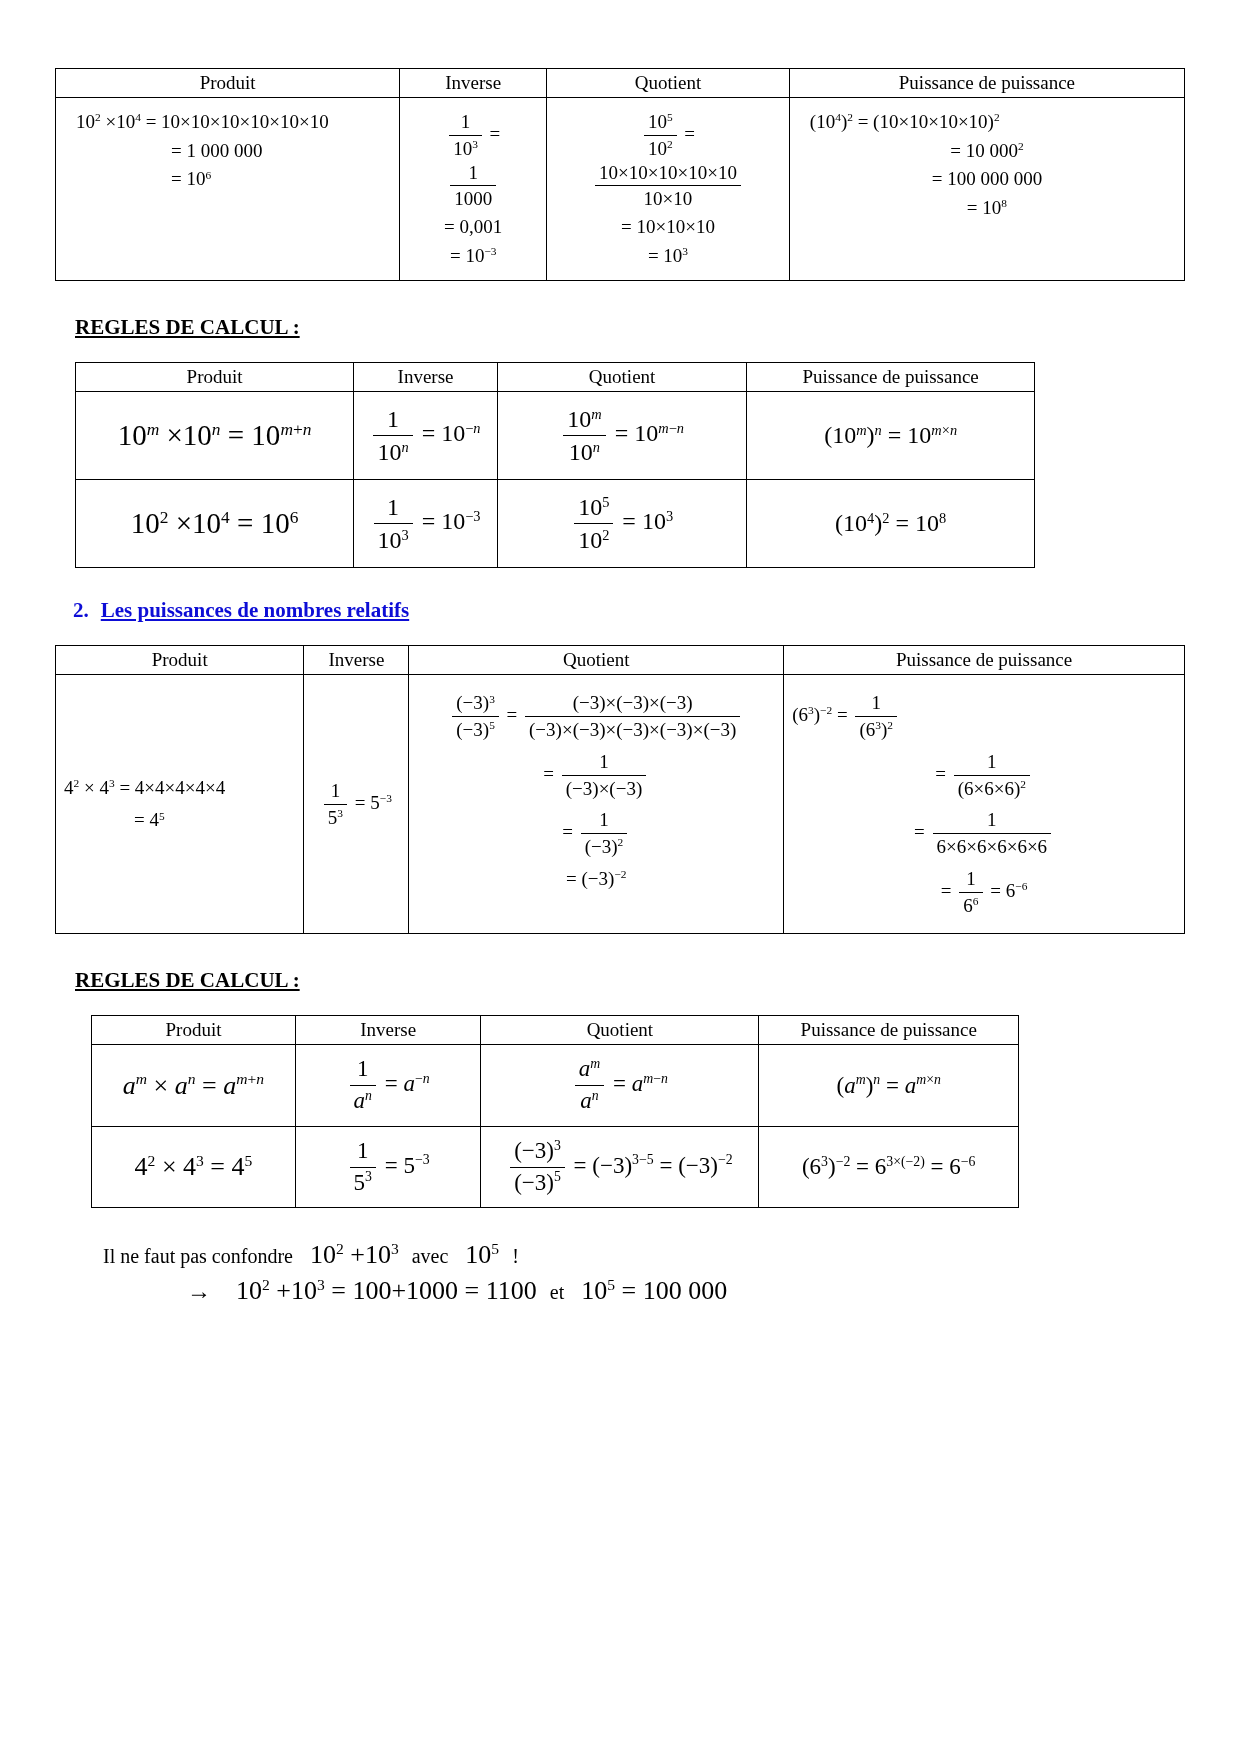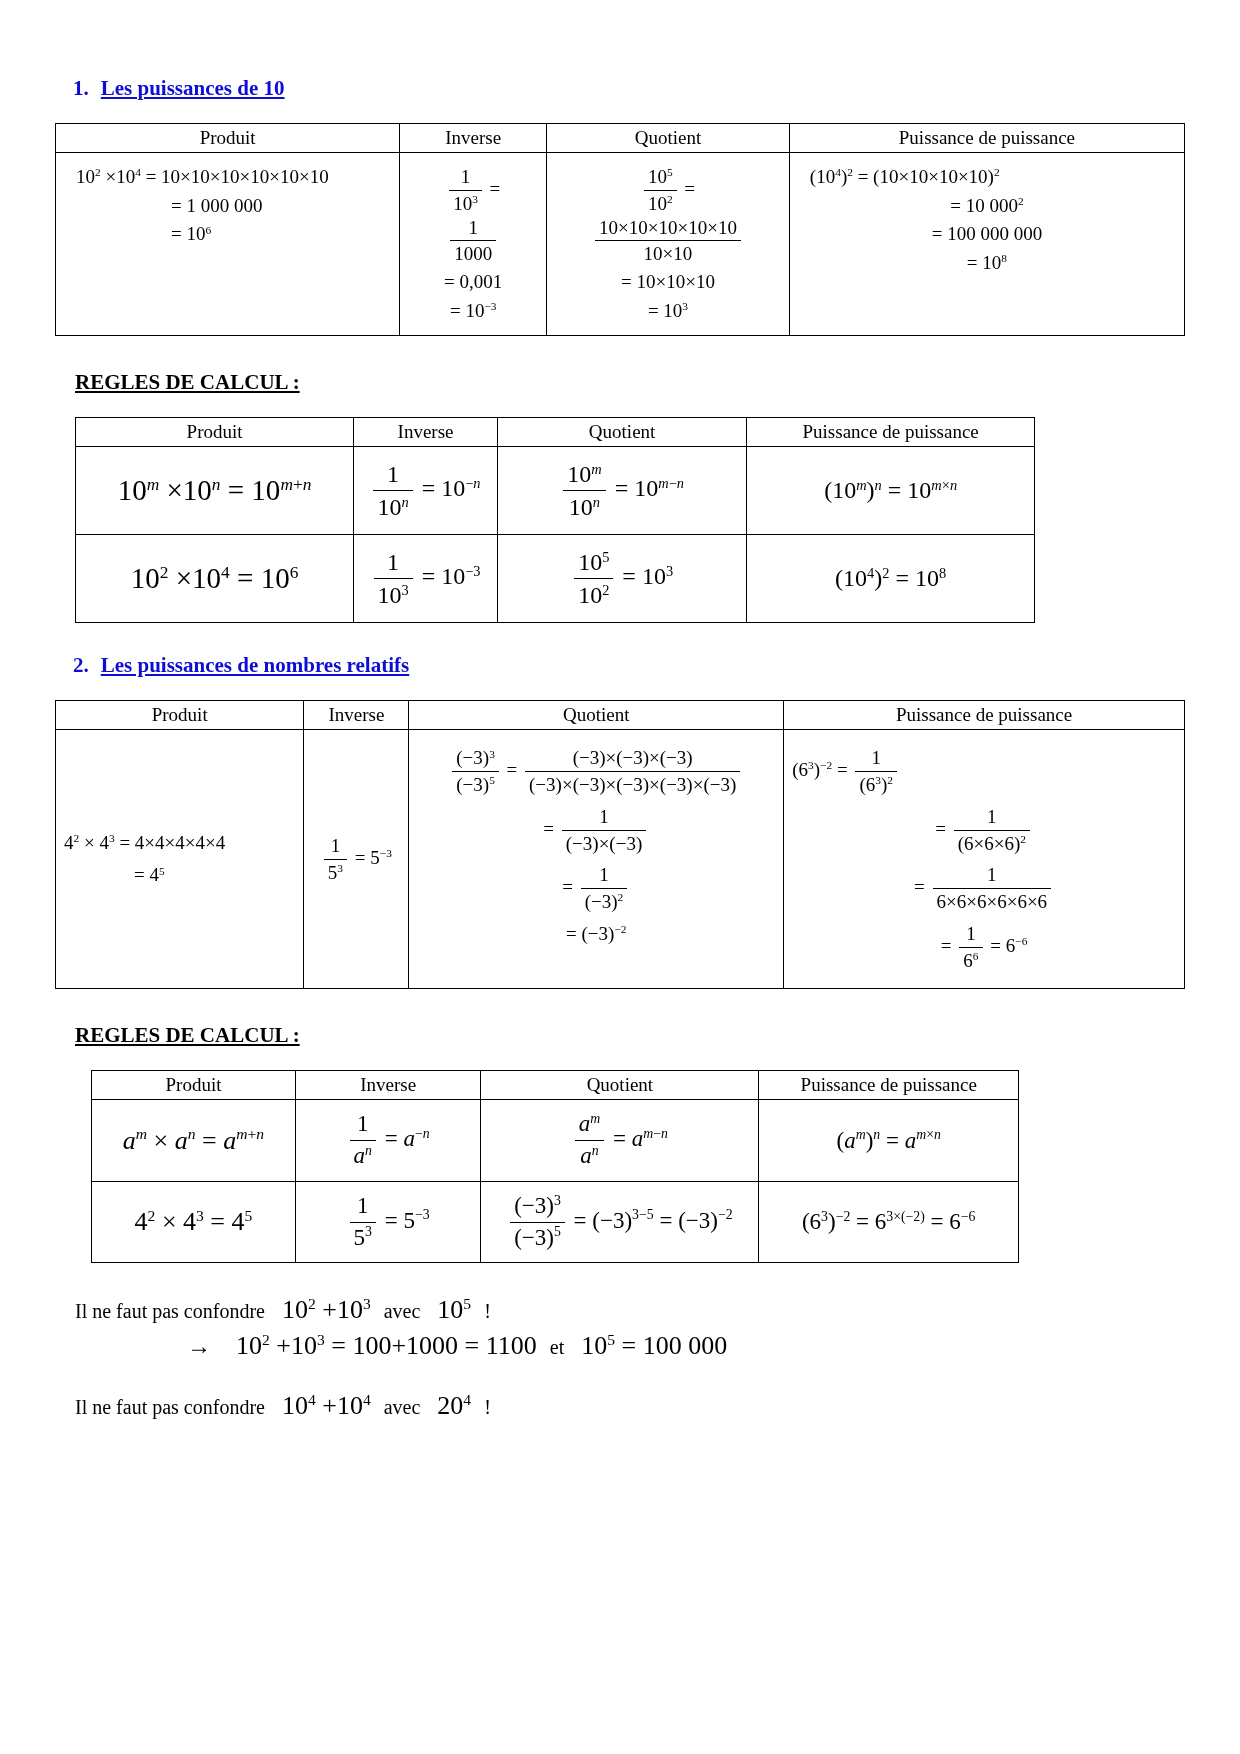--- a/index.html
+++ b/index.html
@@ -45,36 +45,33 @@
   .t3 td.vtop{vertical-align:top}
   .t3 .mline{margin:8px 0}
 
   .t4{width:928px;margin-left:36px}
   .t4 td{text-align:center;vertical-align:middle;padding:10px 6px;font-size:23px}
   .t4 td.big{font-size:26px}
 
   .attention{margin:32px 0 0 20px}
   .att-head{font-size:21px;font-weight:bold;text-decoration:underline}
   .att-line{margin-top:16px;font-size:20px}
-  .att-line.l1,.att-line.l3{}
+  .att-line.l1,.att-line.l3{margin-left:28px}
   .att-line.l3{margin-top:30px}
   .att-line.arrow-line{margin-left:112px;margin-top:6px}
   .att-line .math{font-size:26px;margin:0 8px}
   .att-line .att-text{margin-right:4px}
   .arrow{font-size:24px;margin-right:12px}
 </style>
 </head>
 <body>
 
 <div class="page">
 
 
-  <div class="section-heading">
-    <span class="sec-num">1.</span><span class="sec-text">Les puissances de 10</span>
-  </div>
 
   <table class="tbl t1">
     <colgroup>
         <col style="width:30.5%">
         <col style="width:13%">
         <col style="width:21.5%">
         <col style="width:35%">
       </colgroup>
     <thead>
       <tr>
@@ -230,22 +227,15 @@
       <span class="math">10<sup>5</sup></span>
       <span class="att-text">!</span>
     </div>
     <div class="att-line l2 arrow-line">
       <span class="arrow">→</span>
       <span class="math">10<sup>2</sup> +10<sup>3</sup> = 100+1000 = 1100</span>
       <span class="att-text">et</span>
       <span class="math">10<sup>5</sup> = 100 000</span>
     </div>
 
-    <div class="att-line l3">
-      <span class="att-text">Il ne faut pas confondre</span>
-      <span class="math">10<sup>4</sup> +10<sup>4</sup></span>
-      <span class="att-text">avec</span>
-      <span class="math">20<sup>4</sup></span>
-      <span class="att-text">!</span>
-    </div>
   </div>
 
 </div>
 
 </body></html>

